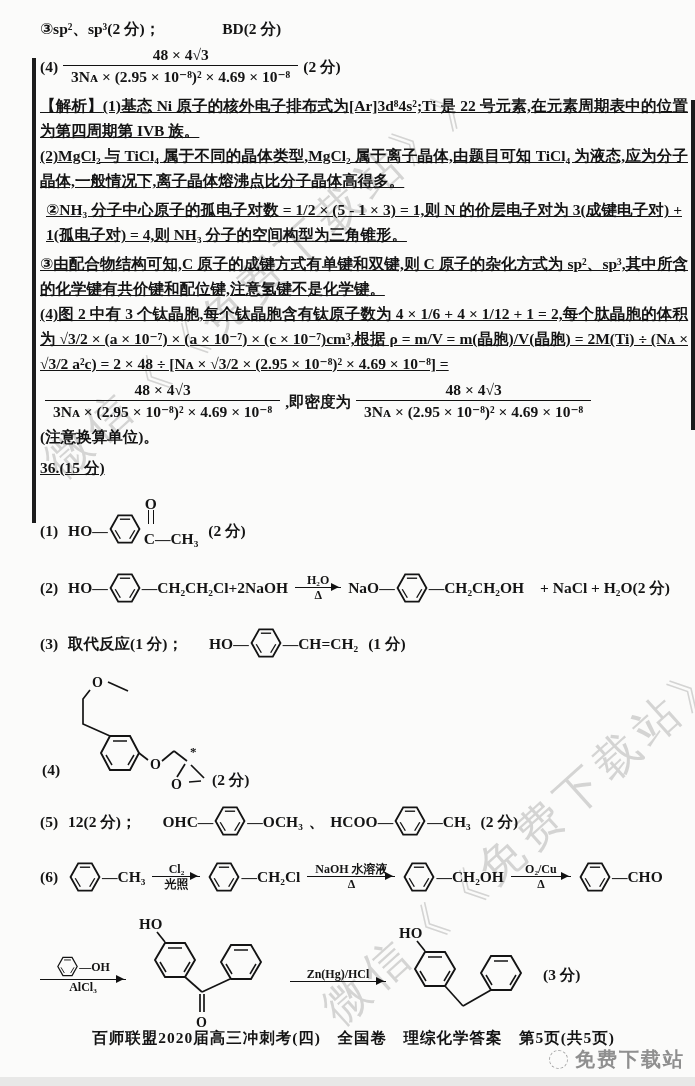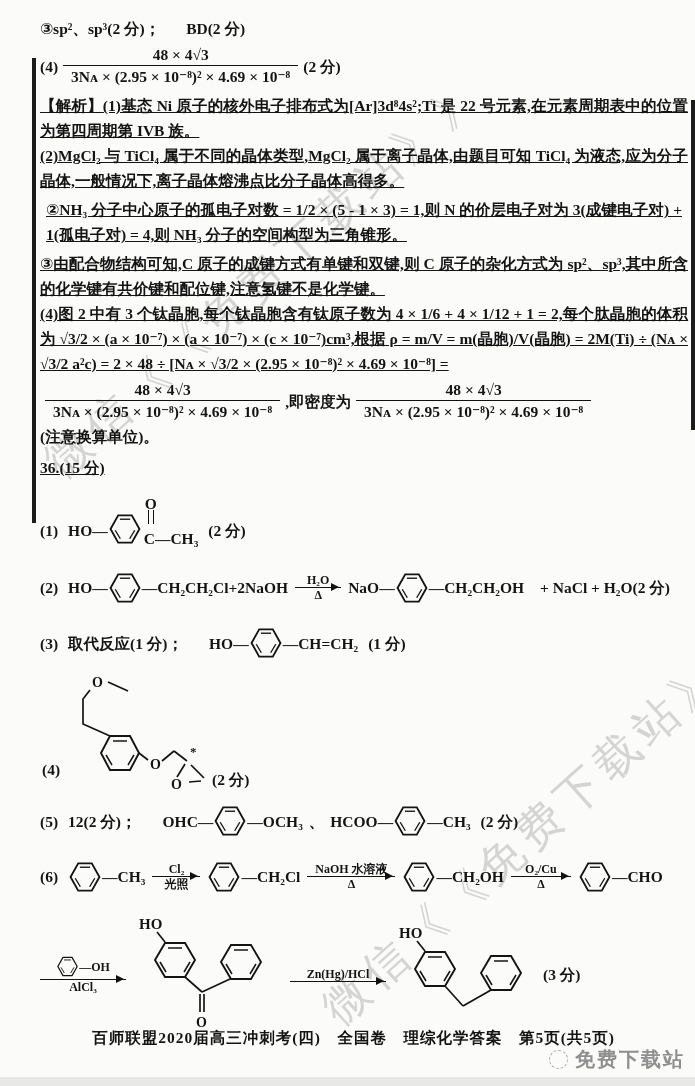--- a/index.html
+++ b/index.html
@@ -3,21 +3,21 @@
 <meta charset="utf-8">
 <style>
   html,body{margin:0;padding:0;}
   body{
     width:695px;height:1086px;position:relative;overflow:hidden;
     background:#fbfbfa;color:#141414;
     font-family:"Liberation Serif","DejaVu Sans",serif;
     font-weight:600;
   }
   .content{position:absolute;left:40px;top:12px;width:648px;font-size:15.5px;line-height:25px;text-align:justify;}
-  .row{display:flex;align-items:center;flex-wrap:nowrap;}
+  .row{display:flex;align-items:center;flex-wrap:nowrap;gap:36px;}
   .gap{margin-right:26px;}
   
   .frac{display:inline-flex;flex-direction:column;align-items:center;vertical-align:middle;margin:0 5px;line-height:20px;text-align:center;}
   .frac .num{padding:0 8px;}
   .frac .den{border-top:1.6px solid #111;padding:1px 8px 0;}
   .eqrow{display:flex;align-items:center;margin:4px 0 6px;flex-wrap:wrap;row-gap:2px;}
   
   .para{margin:0;text-decoration:underline;}
   .jiexi{font-weight:800;}
   

